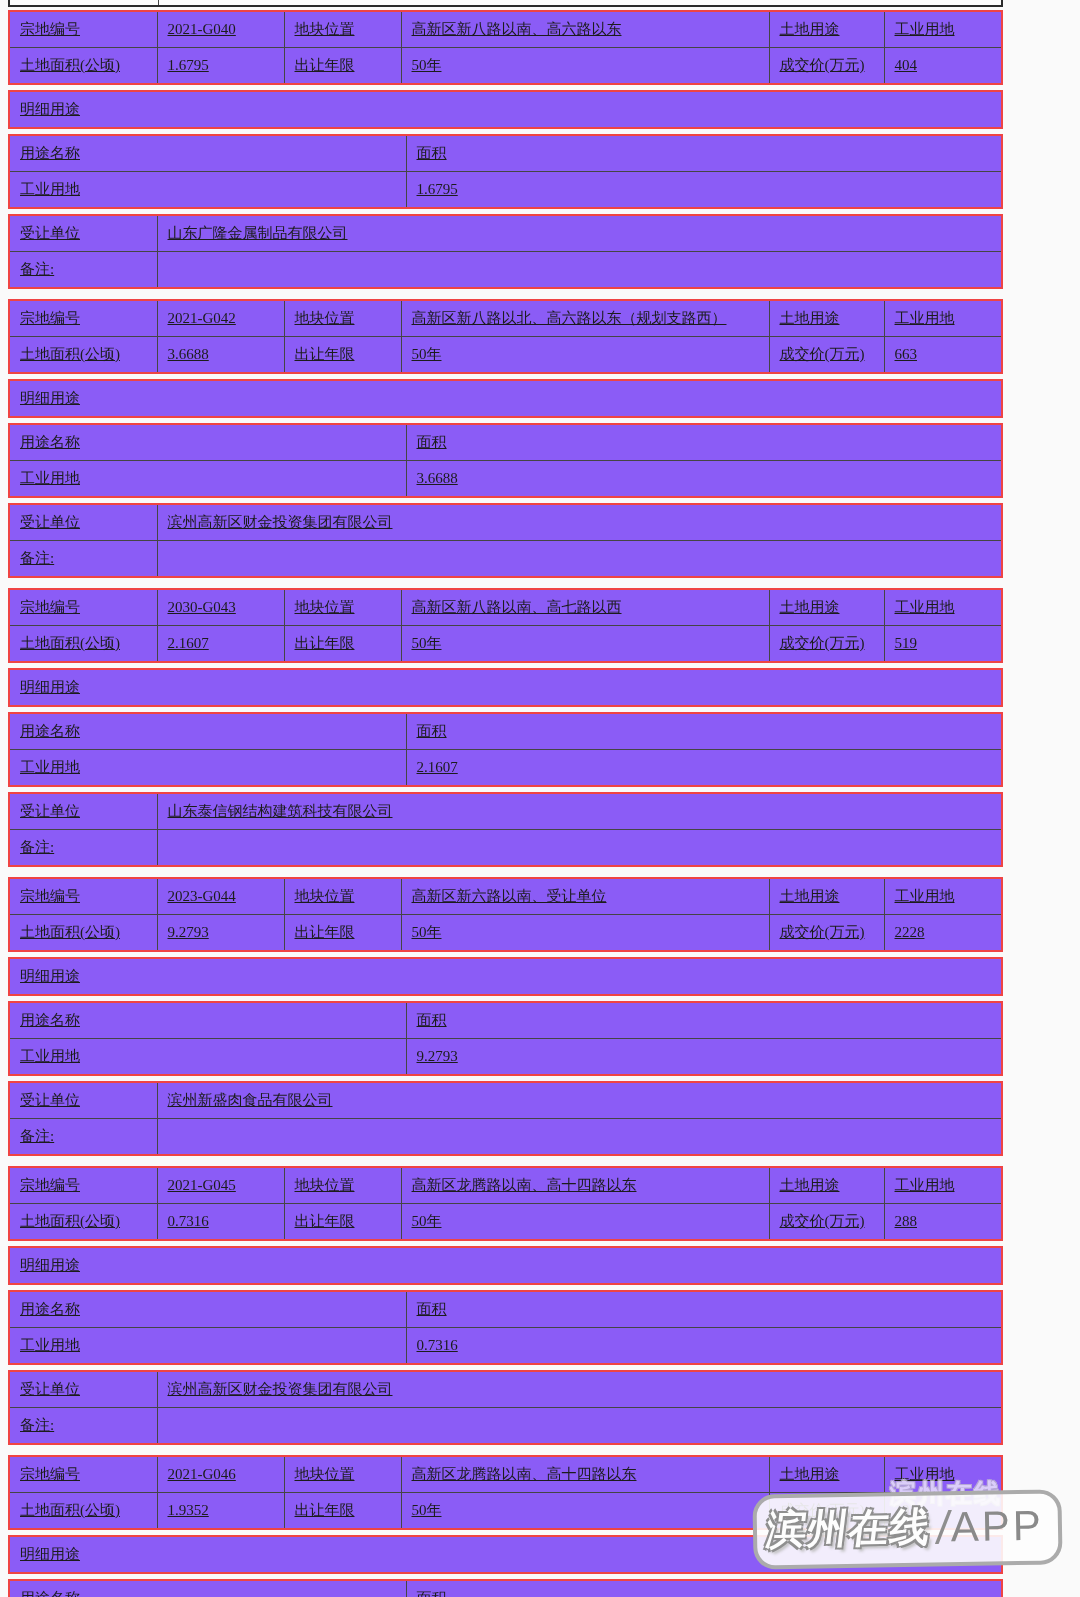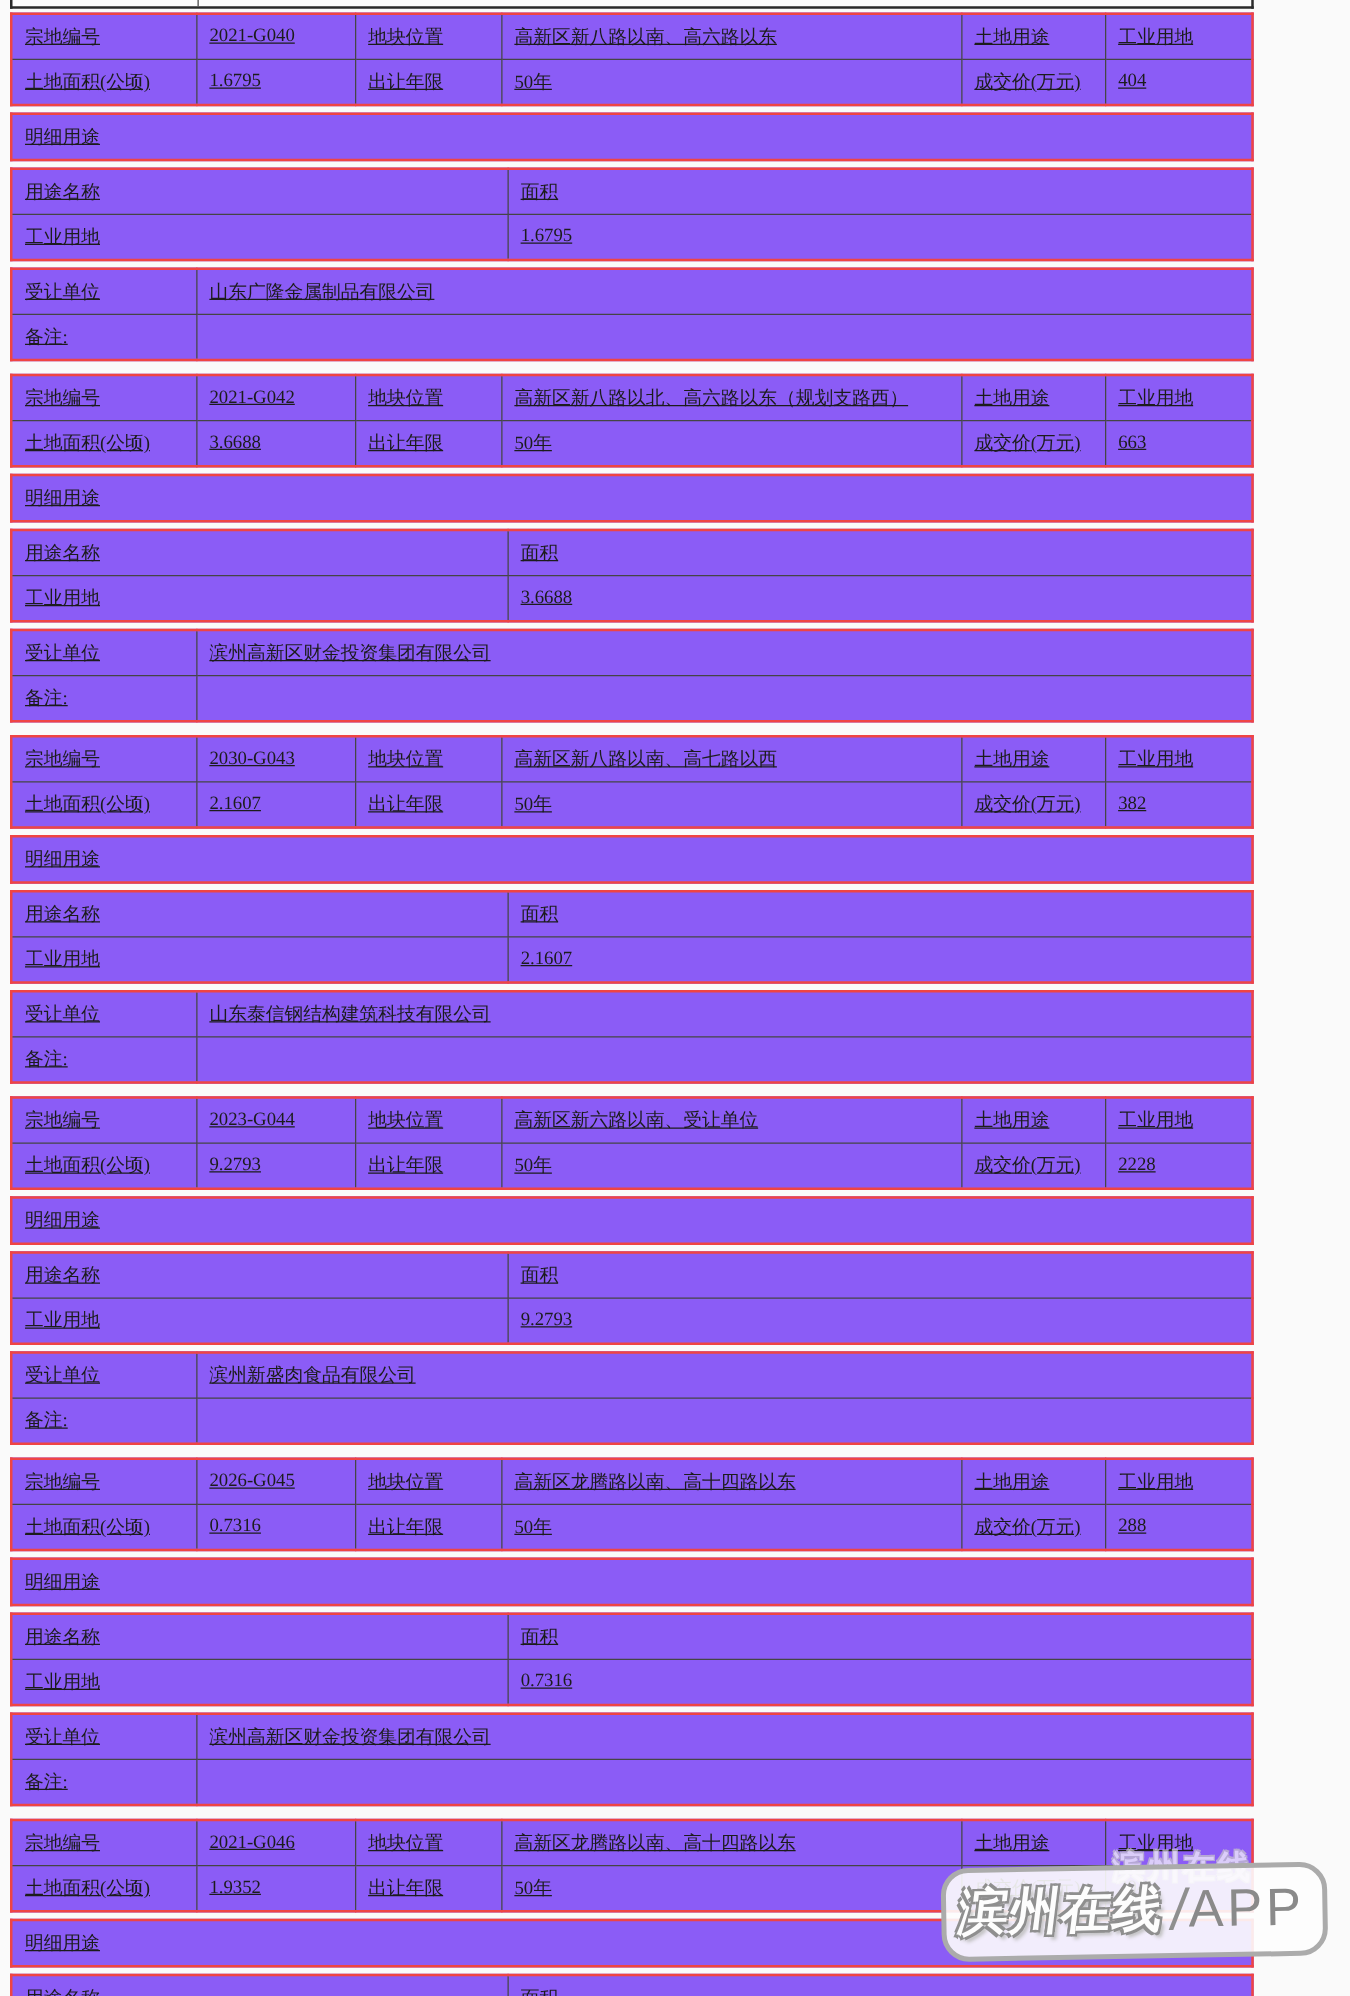--- a/index.html
+++ b/index.html
@@ -268,21 +268,21 @@
         <td>高新区新八路以南、高七路以西</td>
         <td>土地用途</td>
         <td>工业用地</td>
       </tr>
       <tr>
         <td>土地面积(公顷)</td>
         <td>2.1607</td>
         <td>出让年限</td>
         <td>50年</td>
         <td>成交价(万元)</td>
-        <td>382</td>
+        <td>519</td>
       </tr>
     </tbody>
         </table>
     <table class="tbl tbl-b">
       <tbody>
             <tr>
         <td>明细用途</td>
       </tr>
     </tbody>
         </table>
@@ -396,21 +396,21 @@
         <col style="width:148px">
             <col style="width:127px">
             <col style="width:117px">
         <col>
             <col style="width:115px">
             <col style="width:118px">
       </colgroup>
       <tbody>
             <tr>
         <td>宗地编号</td>
-        <td>2026-G045</td>
+        <td>2021-G045</td>
         <td>地块位置</td>
         <td>高新区龙腾路以南、高十四路以东</td>
         <td>土地用途</td>
         <td>工业用地</td>
       </tr>
       <tr>
         <td>土地面积(公顷)</td>
         <td>0.7316</td>
         <td>出让年限</td>
         <td>50年</td>

